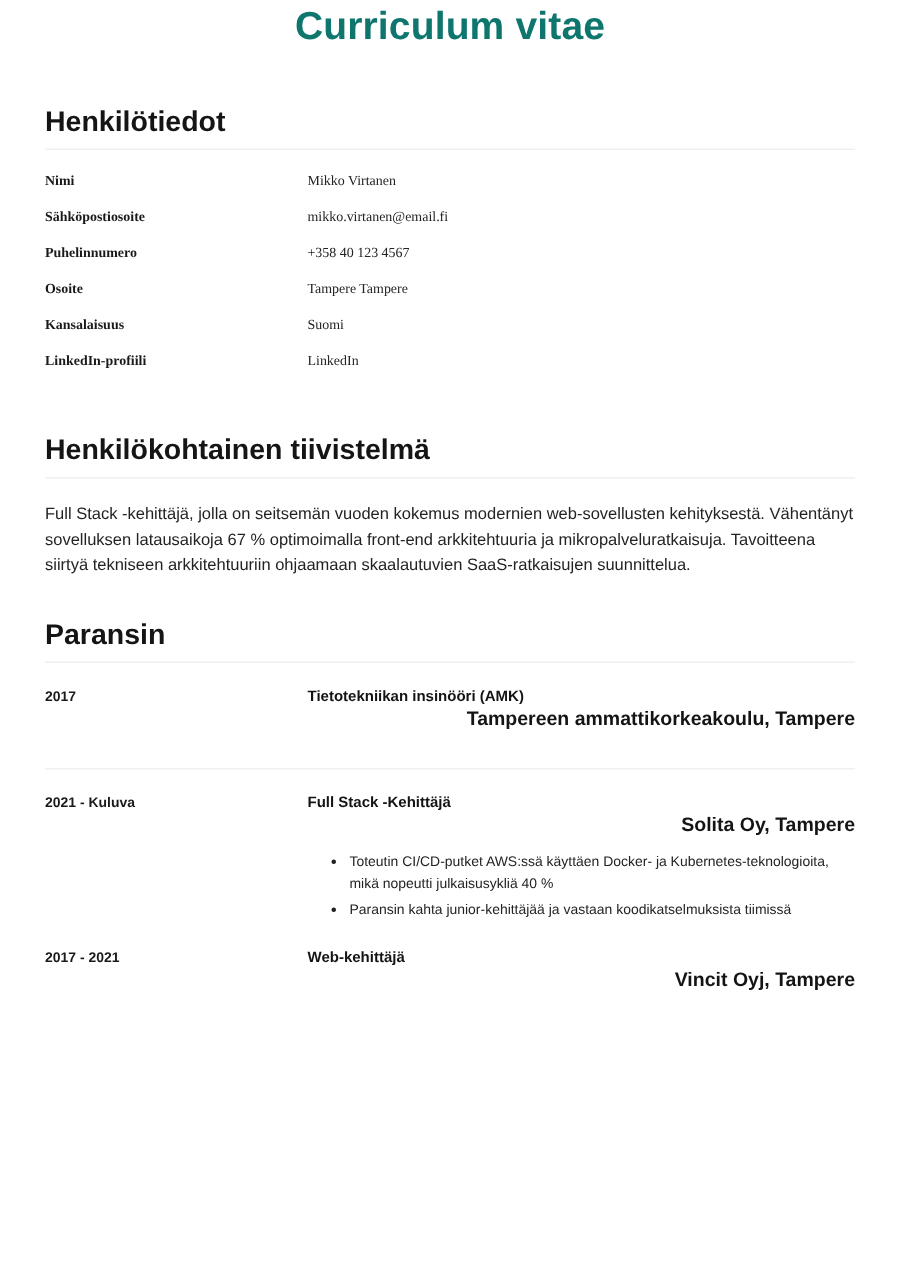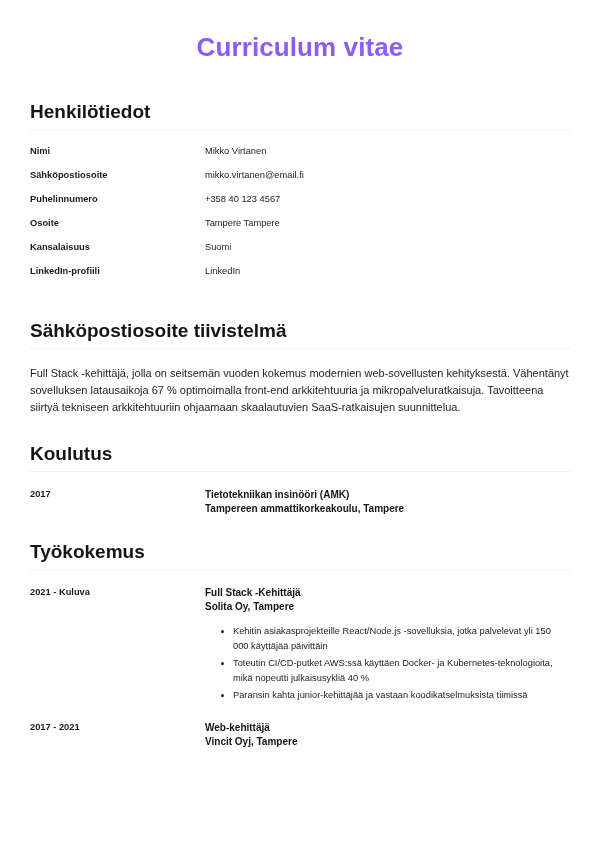--- a/index.html
+++ b/index.html
@@ -23,23 +23,22 @@
     padding: 0 30px;
     position: relative;
   }
 
   
   .doc-title {
     text-align: center;
     font-size: 26px;
     font-weight: bold;
     letter-spacing: 0.1px;
-    color: #8b5cf6;
-    margin: 0;
-    padding-top: 30px;
+    color: #0f766e;
+    margin: 0;
     padding-bottom: 0;
     line-height: 34px;
   }
 
   
   .section {
     margin: 0;
   }
   .section-heading {
     font-size: 19px;
@@ -58,21 +57,21 @@
   }
 
   
   #personal-section { margin-top: 38px; }
 
   .info-table {
     width: 100%;
     border-collapse: collapse;
     margin-top: 15px;
   }
-  .info-table tr { height: 24px; }
+  .info-table tr { height: 24px; font-family: Liberation Serif, serif; }
   .info-label {
     width: 175px;
     font-size: 9.3px;
     font-weight: bold;
     color: #1a1a1a;
     vertical-align: top;
     padding: 0;
     line-height: 12px;
     white-space: nowrap;
   }
@@ -119,24 +118,25 @@
     flex: 1 1 auto;
     min-width: 0;
   }
   .entry-title {
     font-size: 10px;
     font-weight: bold;
     color: #141414;
     line-height: 14px;
   }
   .entry-org {
-    font-size: 10px;
+    font-size: 13px;
     font-weight: bold;
     color: #141414;
     line-height: 14px;
+    text-align: right;
   }
   .entry-bullets {
     list-style: none;
     margin: 10px 0 0 0;
     padding: 0 0 0 16px;
   }
   .entry-bullets li {
     position: relative;
     font-size: 9.3px;
     font-weight: normal;
@@ -192,50 +192,48 @@
           </tr>
           <tr>
             <td class="info-label">LinkedIn-profiili</td>
             <td class="info-value">LinkedIn</td>
           </tr>
         </tbody>
     </table>
   </div>
 
   <div class="section" id="summary-section">
-    <div class="section-heading">Sähköpostiosoite tiivistelmä</div>
+    <div class="section-heading">Henkilökohtainen tiivistelmä</div>
     <div class="section-rule"></div>
     <p class="summary-text">Full Stack -kehittäjä, jolla on seitsemän vuoden kokemus modernien web-sovellusten kehityksestä. Vähentänyt sovelluksen latausaikoja 67 % optimoimalla front-end arkkitehtuuria ja mikropalveluratkaisuja. Tavoitteena siirtyä tekniseen arkkitehtuuriin ohjaamaan skaalautuvien SaaS-ratkaisujen suunnittelua.</p>
   </div>
 
   <div class="section" id="education-section">
-    <div class="section-heading">Koulutus</div>
+    <div class="section-heading">Paransin</div>
     <div class="section-rule"></div>
     <div id="education-entries">
         <div class="entry">
           <div class="entry-period">2017</div>
           <div class="entry-body">
             <div class="entry-title">Tietotekniikan insinööri (AMK)</div>
             <div class="entry-org">Tampereen ammattikorkeakoulu, Tampere</div>
           </div>
         </div>
       </div>
   </div>
 
   <div class="section" id="experience-section">
-    <div class="section-heading">Työkokemus</div>
     <div class="section-rule"></div>
     <div id="experience-entries">
         <div class="entry">
           <div class="entry-period">2021 - Kuluva</div>
           <div class="entry-body">
             <div class="entry-title">Full Stack -Kehittäjä</div>
             <div class="entry-org">Solita Oy, Tampere</div>
             <ul class="entry-bullets">
-              <li>Kehitin asiakasprojekteille React/Node.js -sovelluksia, jotka palvelevat yli 150 000 käyttäjää päivittäin</li>
               <li>Toteutin CI/CD-putket AWS:ssä käyttäen Docker- ja Kubernetes-teknologioita, mikä nopeutti julkaisusykliä 40 %</li>
               <li>Paransin kahta junior-kehittäjää ja vastaan koodikatselmuksista tiimissä</li>
             </ul>
           </div>
         </div>
         <div class="entry">
           <div class="entry-period">2017 - 2021</div>
           <div class="entry-body">
             <div class="entry-title">Web-kehittäjä</div>
             <div class="entry-org">Vincit Oyj, Tampere</div>

